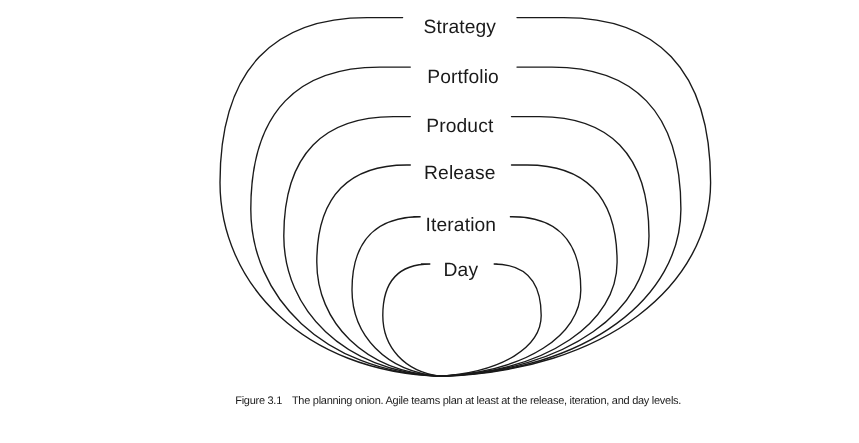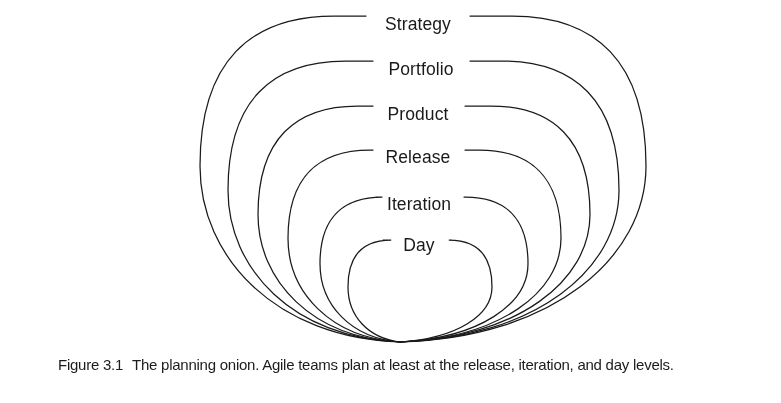--- a/index.html
+++ b/index.html
@@ -16,20 +16,21 @@
     font-family: "Liberation Sans", sans-serif;
     -webkit-font-smoothing: antialiased;
   }
 
   #figure-root {
     position: absolute;
     left: 0;
     top: 0;
     width: 781px;
     height: 403px;
+    text-align: center;
   }
 
   #onion-svg {
     position: absolute;
     left: 0;
     top: 0;
     width: 781px;
     height: 355px;
     display: block;
   }
@@ -50,21 +51,21 @@
     dominant-baseline: alphabetic;
     letter-spacing: 0.1px;
   }
 
   #caption {
     position: absolute;
     left: 0;
     top: 354px;
     width: 781px;
     font-family: "Liberation Sans", sans-serif;
-    font-size: 15px;
+    font-size: 10px;
     line-height: 21px;
     color: #1c1c1c;
     letter-spacing: -0.25px;
     padding: 0 6px 0 14px;
     box-sizing: border-box;
   }
   #caption .cap-indent {
     display: inline-block;
     width: 44px;
   }

